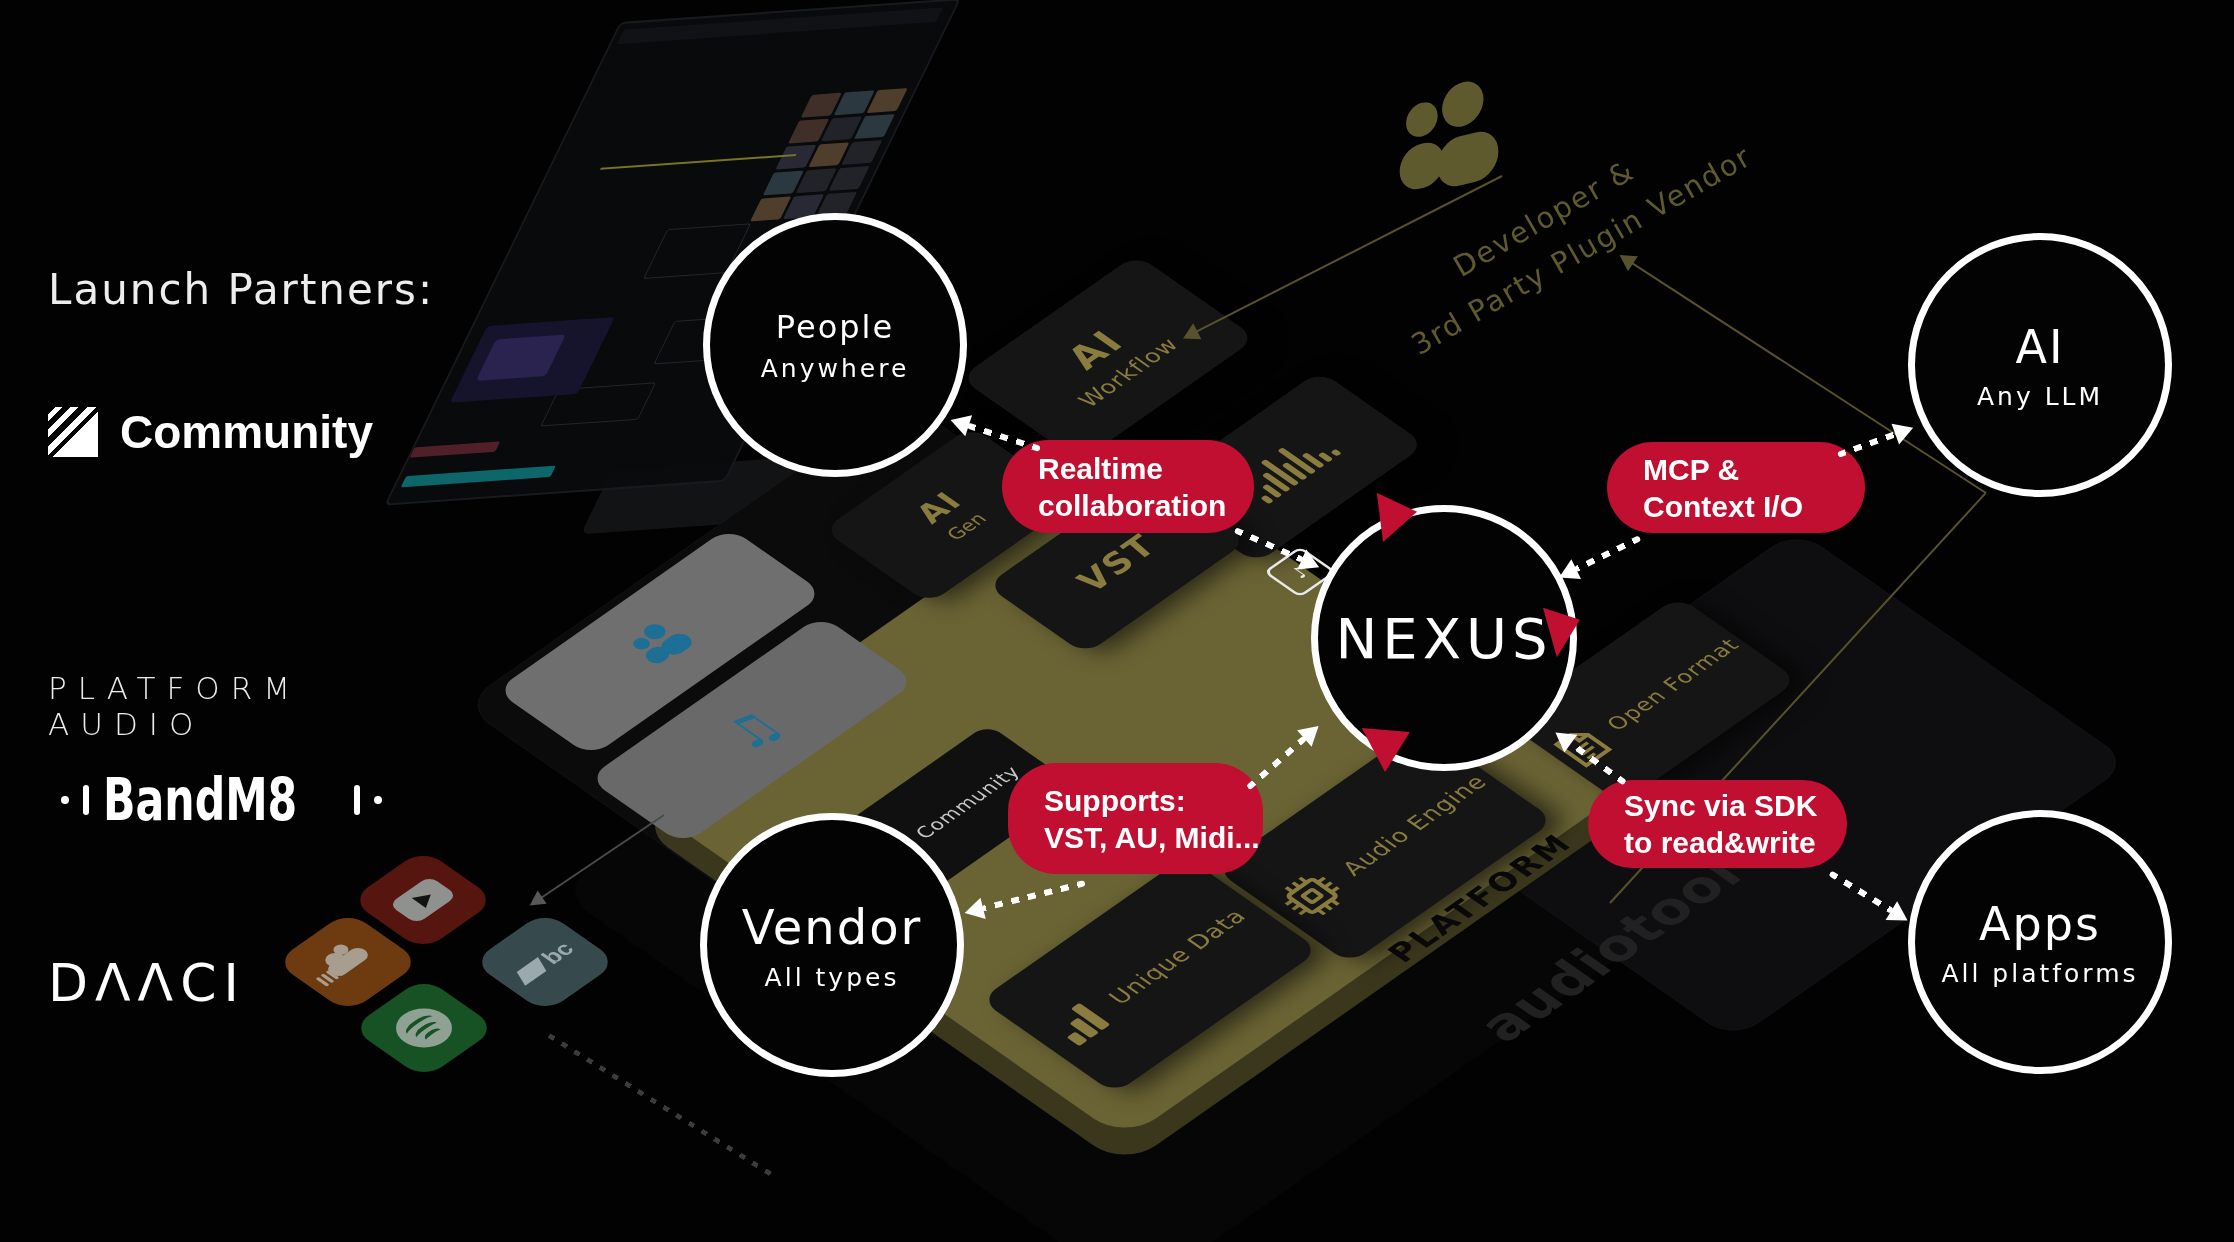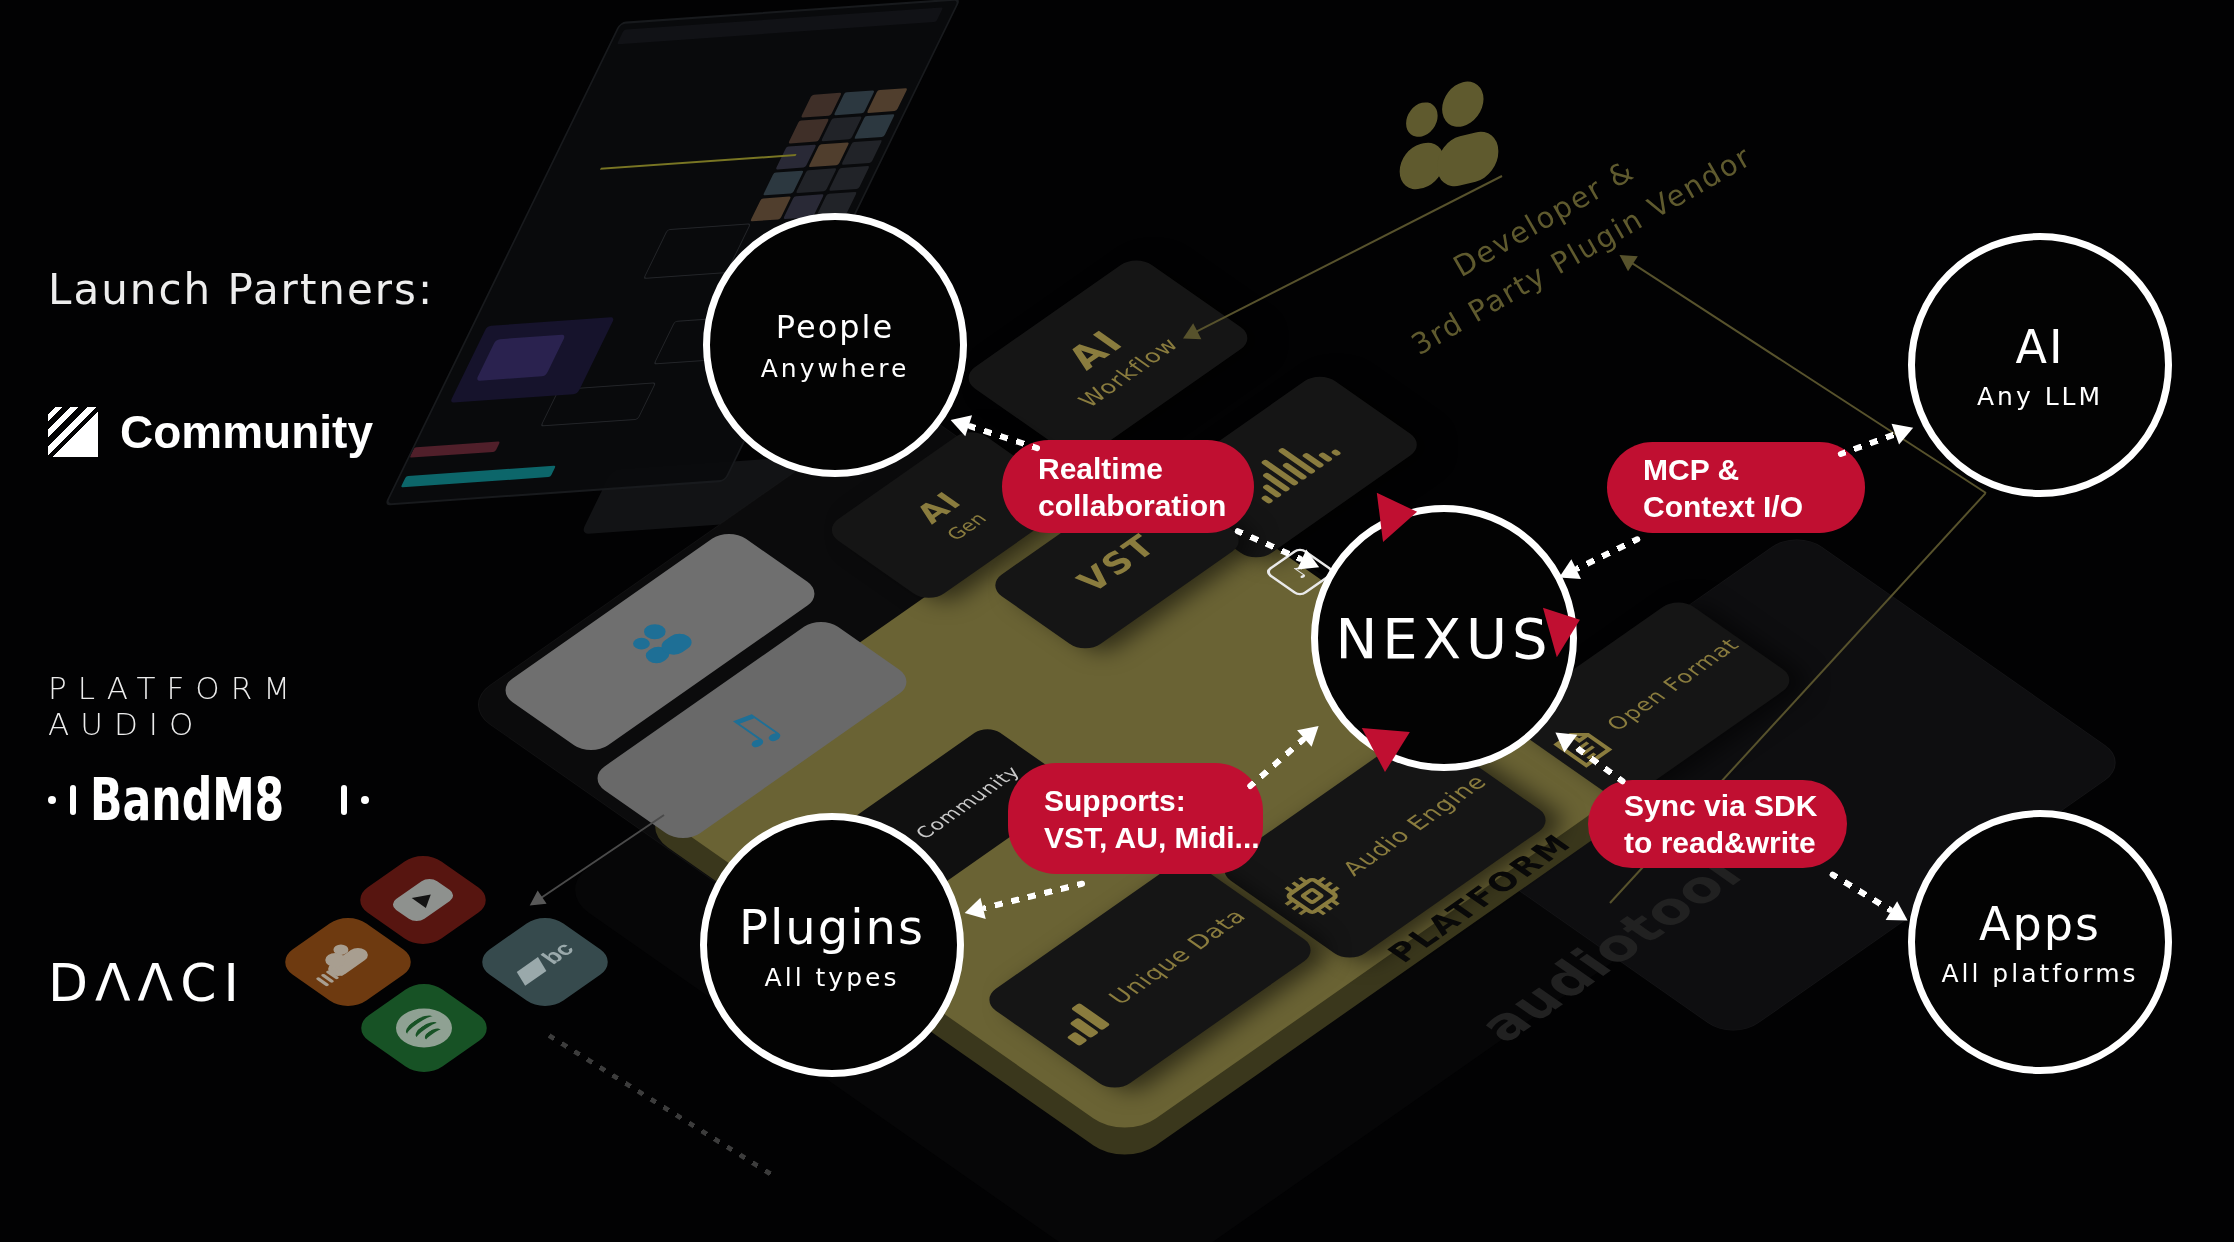--- a/index.html
+++ b/index.html
@@ -76,21 +76,21 @@
       linear-gradient(135deg,#020203 0 7%,#fff 7% 14%,#020203 14% 22%,#fff 22% 30%,
       #020203 30% 39%,#fff 39% 48%,#020203 48% 54%,#fff 54% 100%);}
   #fraunhofer .wd{font-family:"Liberation Sans",sans-serif;font-size:46px;font-weight:600;}
   #splice{top:258px;left:4px;}
   .sglyph{position:relative;width:42px;height:66px;}
   .sglyph i{position:absolute;width:17px;height:38px;background:#fff;border-radius:9px;}
   .sglyph i:nth-child(1){left:2px;top:0;transform:rotate(26deg);}
   .sglyph i:nth-child(2){left:21px;top:27px;transform:rotate(26deg);}
   #splice .wd{font-family:"Liberation Sans",sans-serif;font-size:52px;font-weight:bold;letter-spacing:0;}
   #spitfire{top:405px;left:0;font-size:31px;letter-spacing:11px;font-weight:300;color:#ececec;}
-  #bandm8{top:505px;left:0;gap:14px;}
+  #bandm8{top:505px;left:13px;gap:14px;}
   #bandm8 .wd{font-size:52px;font-weight:bold;transform:scaleX(.82) scaleY(1.12);transform-origin:left center;letter-spacing:0;}
   .bm-dot{width:8px;height:8px;border-radius:50%;background:#fff;}
   .bm-bar{width:6px;height:30px;border-radius:3px;background:#fff;}
   #daaci{top:688px;left:0;font-size:52px;letter-spacing:7px;font-weight:500;}
 
   
   #laptop-deck{position:absolute;left:612px;top:470px;width:358px;height:62px;background:#121315;
       border-radius:8px;transform-origin:0 0;transform:rotate(-4deg) skewX(-30deg);z-index:1;}
   #laptop{position:absolute;left:620px;top:22px;width:338px;height:462px;background:#0a0b0d;
       border:2px solid #191b1e;border-radius:6px;transform-origin:0 0;
@@ -365,21 +365,21 @@
   <div class="node" style="left:1311px;top:505px;width:252px;height:252px;">
     <div class="t" style="font-size:56px;letter-spacing:5px;">NEXUS</div>
   </div>
 
   <div class="node" style="left:1908px;top:233px;width:250px;height:250px;">
     <div class="t" style="font-size:46px;">AI</div>
     <div class="s" style="font-size:25px;">Any LLM</div>
   </div>
 
   <div class="node" style="left:700px;top:813px;width:250px;height:250px;">
-    <div class="t" style="font-size:48px;">Plugins</div>
+    <div class="t" style="font-size:48px;">Vendor</div>
     <div class="s" style="font-size:25px;">All types</div>
   </div>
 
   <div class="node" style="left:1908px;top:810px;width:250px;height:250px;">
     <div class="t" style="font-size:46px;">Apps</div>
     <div class="s" style="font-size:25px;">All platforms</div>
   </div>
 
   <div class="red-tri" style="left:1372px;top:490px;width:48px;height:56px;clip-path:polygon(10% 5%,94% 39%,23% 93%);"></div>
   <div class="red-tri" style="left:1540px;top:605px;width:42px;height:55px;clip-path:polygon(7% 5%,95% 27%,40% 95%);"></div>

